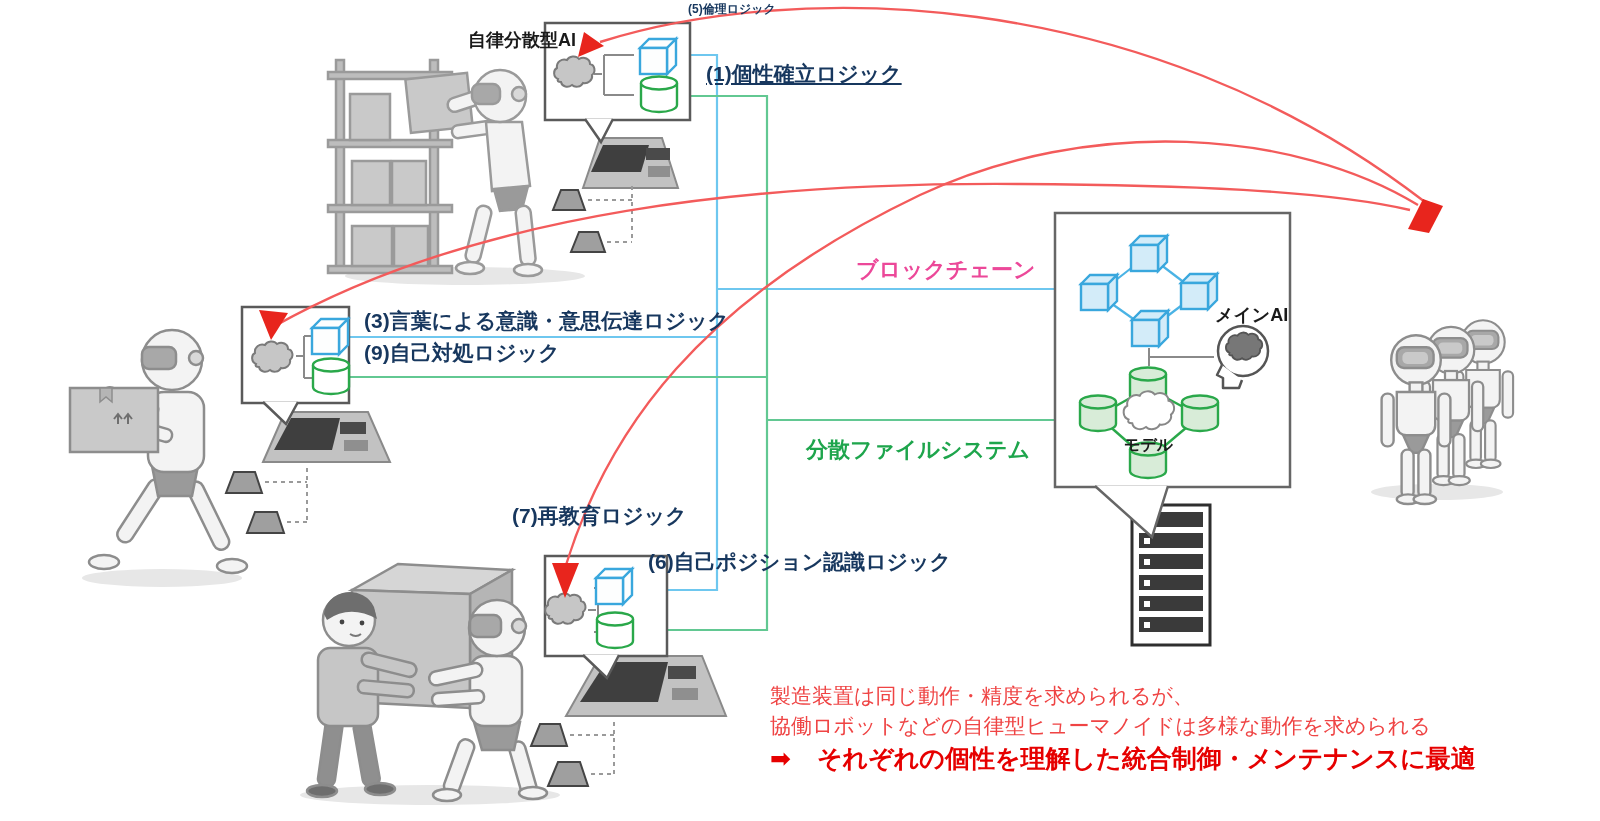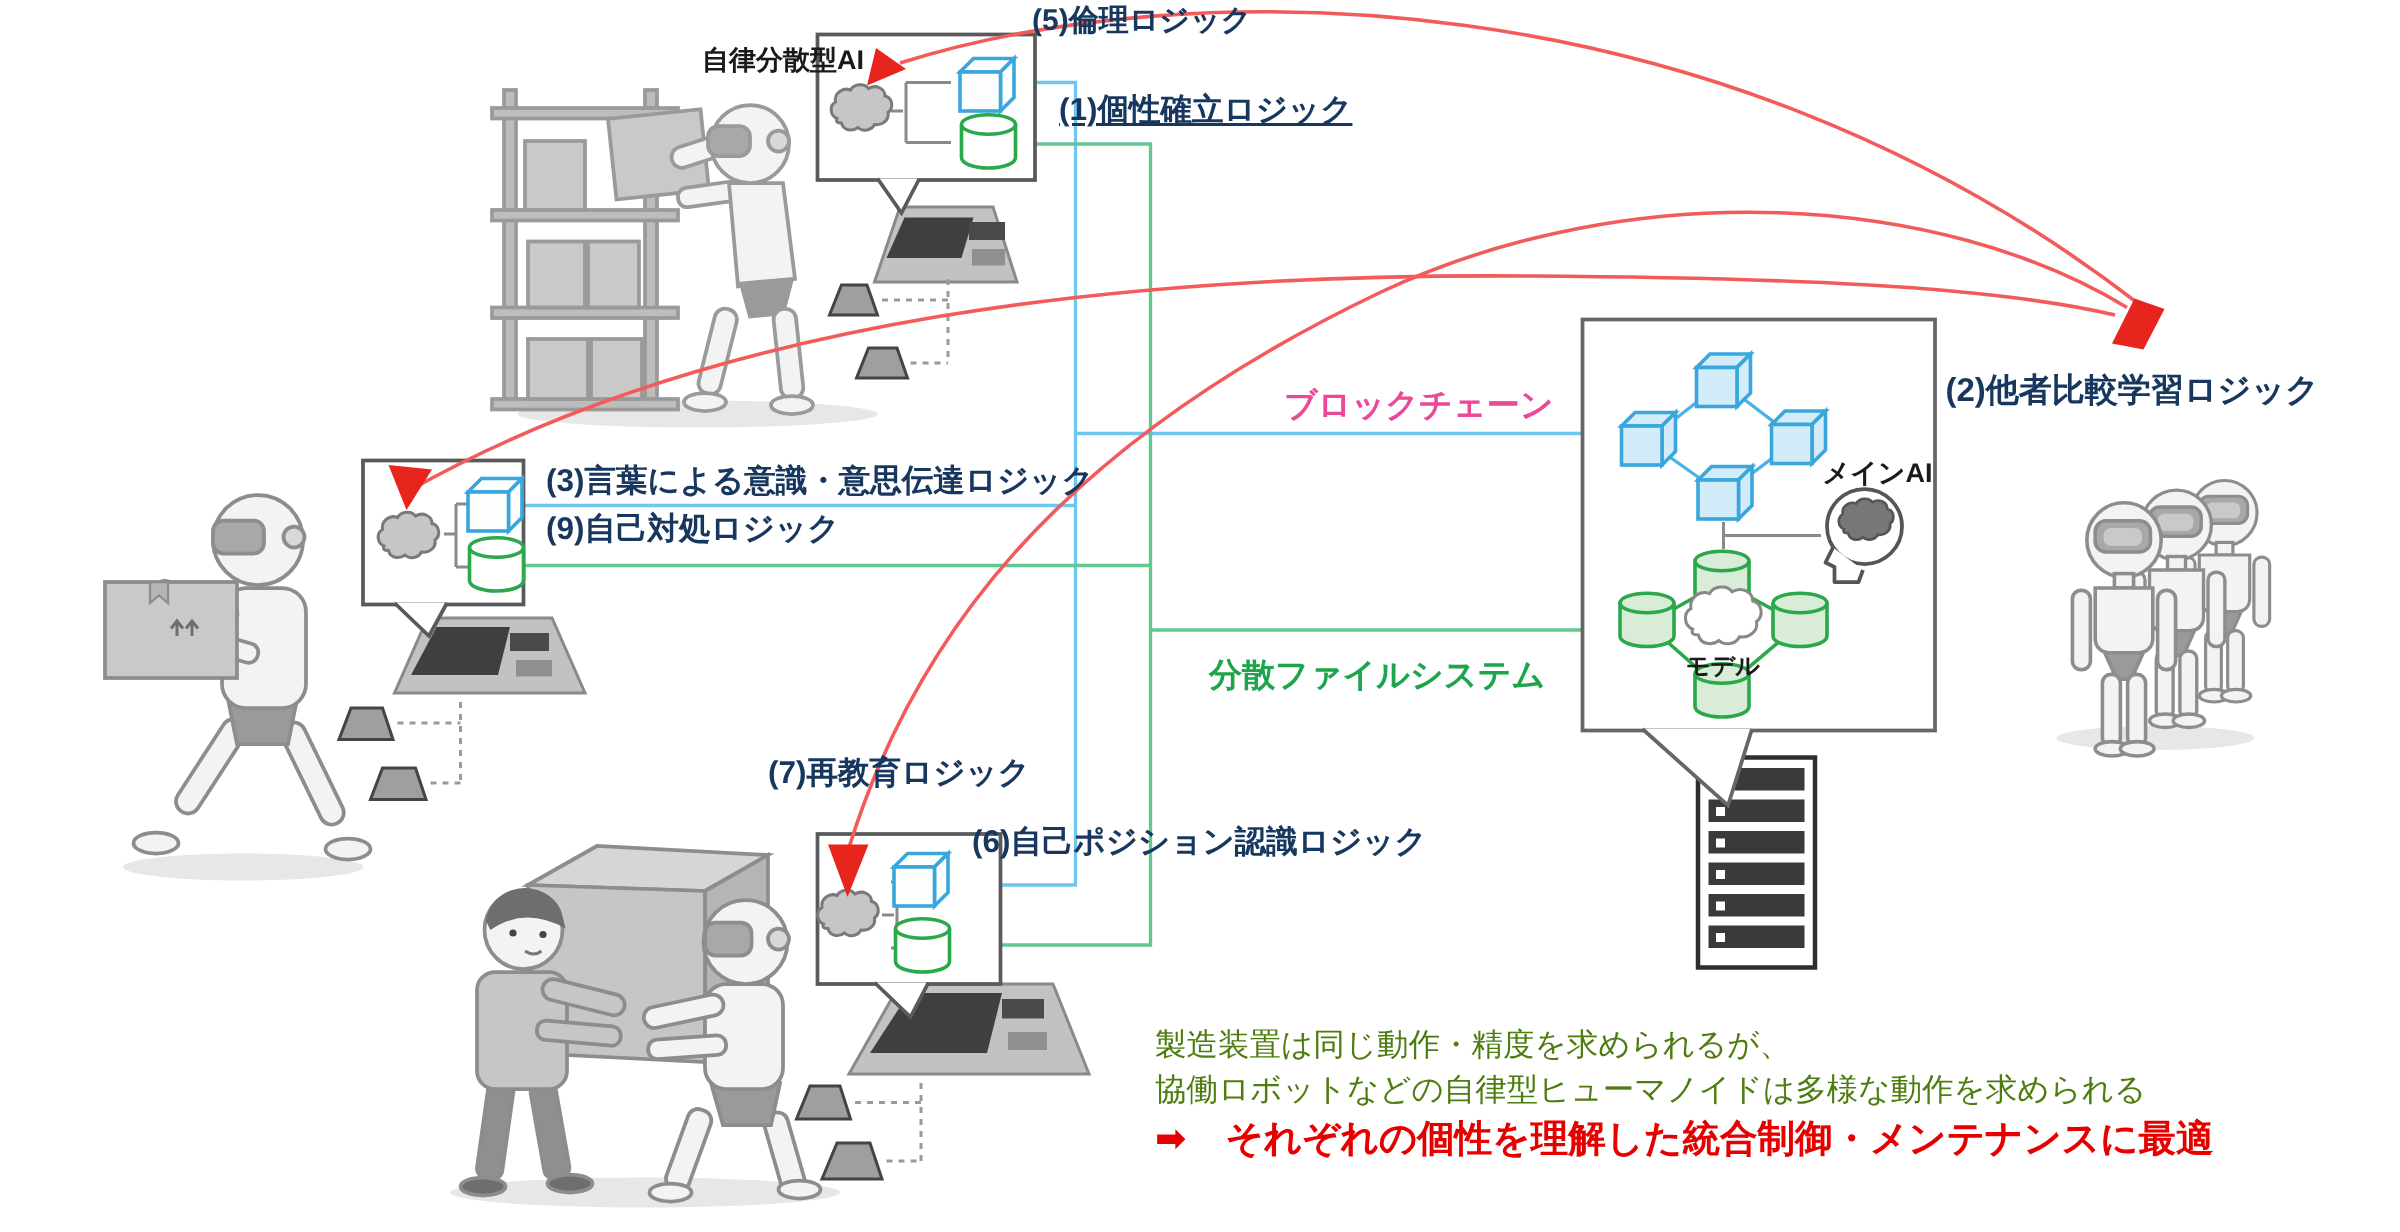--- a/index.html
+++ b/index.html
@@ -3,21 +3,21 @@
 <meta charset="utf-8">
 <style>
   html,body{margin:0;padding:0;background:#fff;}
   #stage{position:relative;width:1600px;height:821px;background:#fff;overflow:hidden;
          font-family:"Liberation Sans","DejaVu Sans",sans-serif;}
   #art{position:absolute;left:0;top:0;}
   .lbl{position:absolute;white-space:nowrap;font-weight:bold;line-height:1.15;}
   .navy{color:#17375e;font-size:21px;}
   .big{font-size:22px;}
   .black-s{color:#1a1a1a;font-size:18px;}
-  .note{position:absolute;white-space:nowrap;font-weight:normal;color:#4d7c0f;font-size:21px;}
+  .note{position:absolute;white-space:nowrap;font-weight:normal;color:#ef4444;font-size:21px;}
   .note-red{position:absolute;white-space:nowrap;font-weight:bold;color:#e60000;font-size:25px;}
   .note-red .gap{display:inline-block;width:26px;}
 </style>
 </head>
 <body>
 
 <div id="stage">
 
 <svg id="art" width="1600" height="821" viewBox="0 0 1600 821">
   <defs>
@@ -277,25 +277,24 @@
   </g>
   <g fill="#e8251d">
     <polygon points="578,57 584,32 604,46"></polygon>
     <polygon points="259,310 288,313 271,340"></polygon>
     <polygon points="552,563 579,563 565,598"></polygon>
     <polygon points="1408,229 1423,199 1443,206 1429,233"></polygon>
   </g>
 </svg>
 
   <div class="lbl black-s" style="left:468px;top:30px;">自律分散型AI</div>
-  <div class="lbl navy" style="left:688px;top:3px;font-size:20px;">(5)倫理ロジック</div>
+  <div class="lbl navy" style="left:688px;top:3px;font-size:12px;">(5)倫理ロジック</div>
   <div class="lbl navy" style="left:706px;top:62px;text-decoration:underline;">(1)個性確立ロジック</div>
   <div class="lbl navy" style="left:364px;top:309px;">(3)言葉による意識・意思伝達ロジック</div>
   <div class="lbl navy" style="left:364px;top:341px;">(9)自己対処ロジック</div>
-  <div class="lbl navy big" style="left:1297px;top:247px;">(2)他者比較学習ロジック</div>
   <div class="lbl navy" style="left:512px;top:504px;">(7)再教育ロジック</div>
   <div class="lbl navy" style="left:648px;top:550px;">(6)自己ポジション認識ロジック</div>
   <div class="lbl big" style="left:856px;top:257px;color:#ec4899;">ブロックチェーン</div>
   <div class="lbl big" style="left:806px;top:393px;color:#1ea54c;margin-top:44px;">分散ファイルシステム</div>
   <div class="lbl black-s" style="left:1215px;top:305px;">メインAI</div>
   <div class="lbl black-s" style="left:1124px;top:436px;font-size:16px;">モデル</div>
 
   <div class="note" style="left:770px;top:682px;">製造装置は同じ動作・精度を求められるが、</div>
   <div class="note" style="left:770px;top:712px;">協働ロボットなどの自律型ヒューマノイドは多様な動作を求められる</div>
   <div class="note-red" style="left:770px;top:742px;"><span>➡</span><span class="gap"></span><span>それぞれの個性を理解した統合制御・メンテナンスに最適</span></div>

